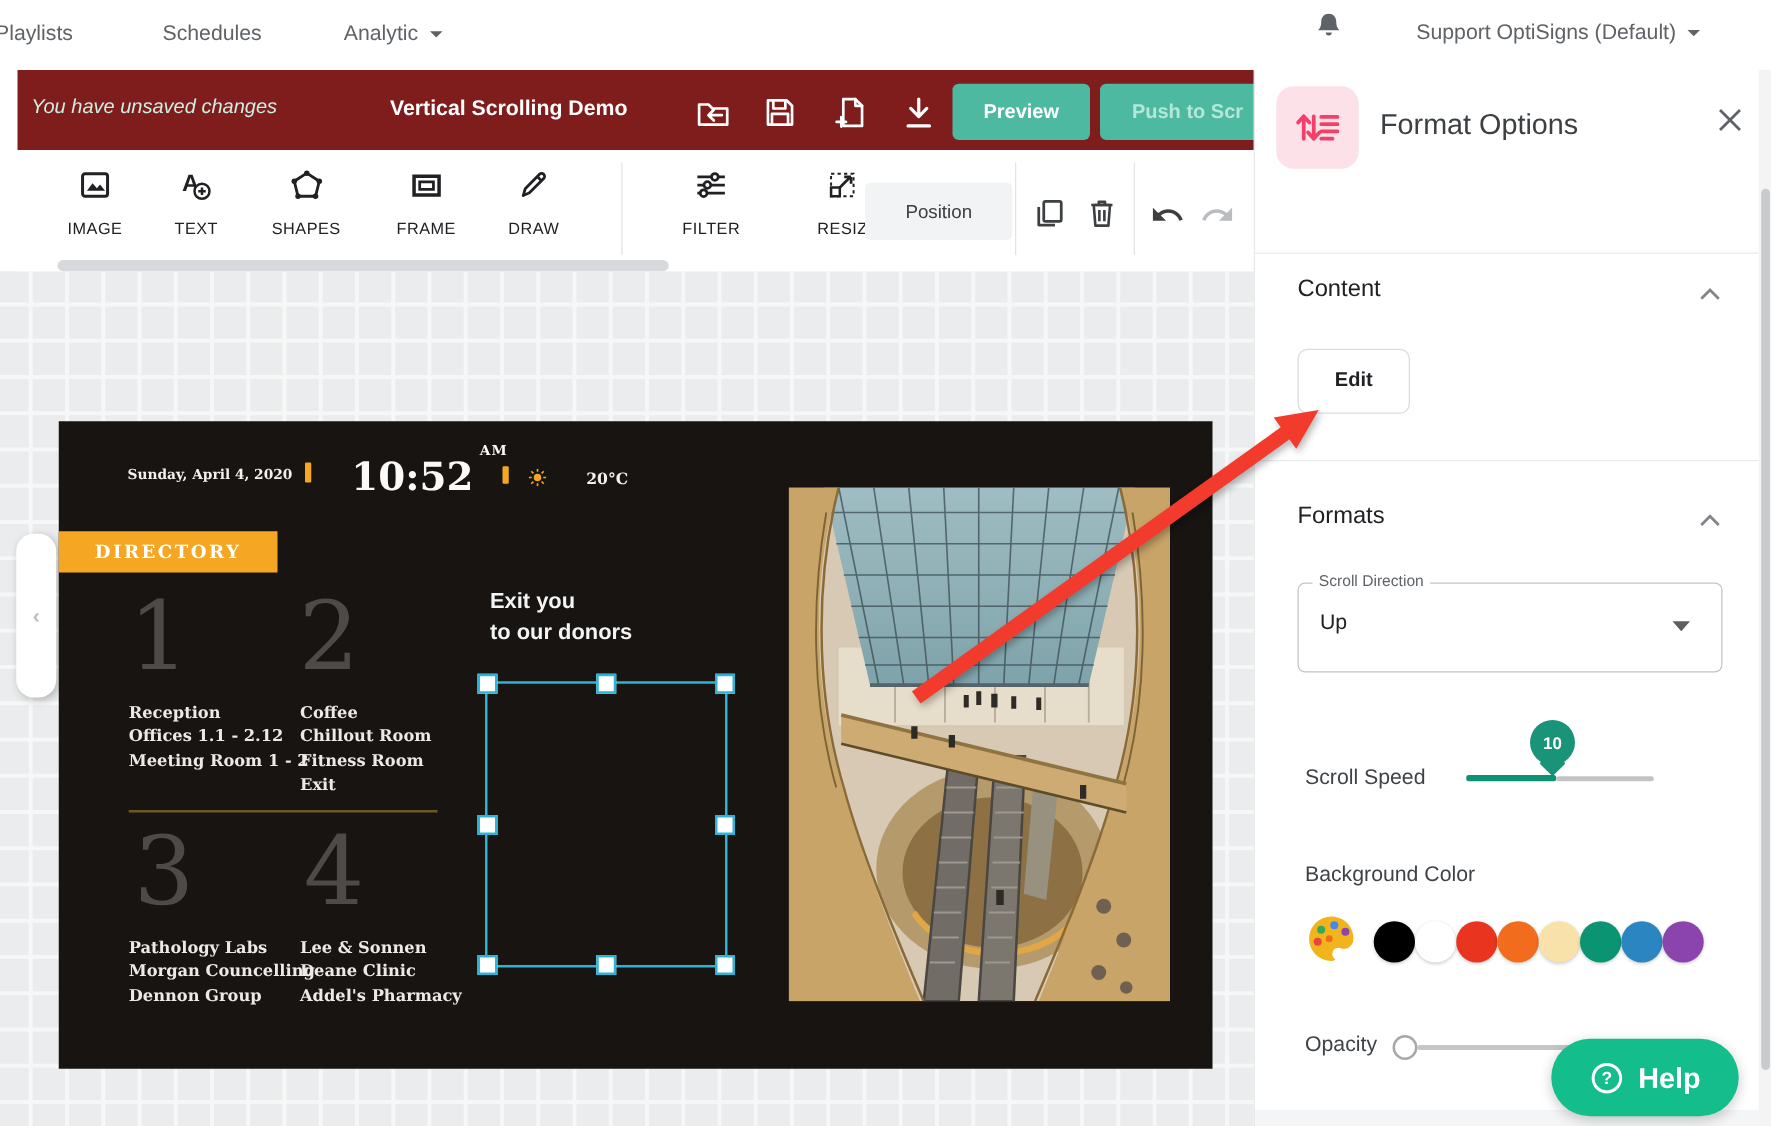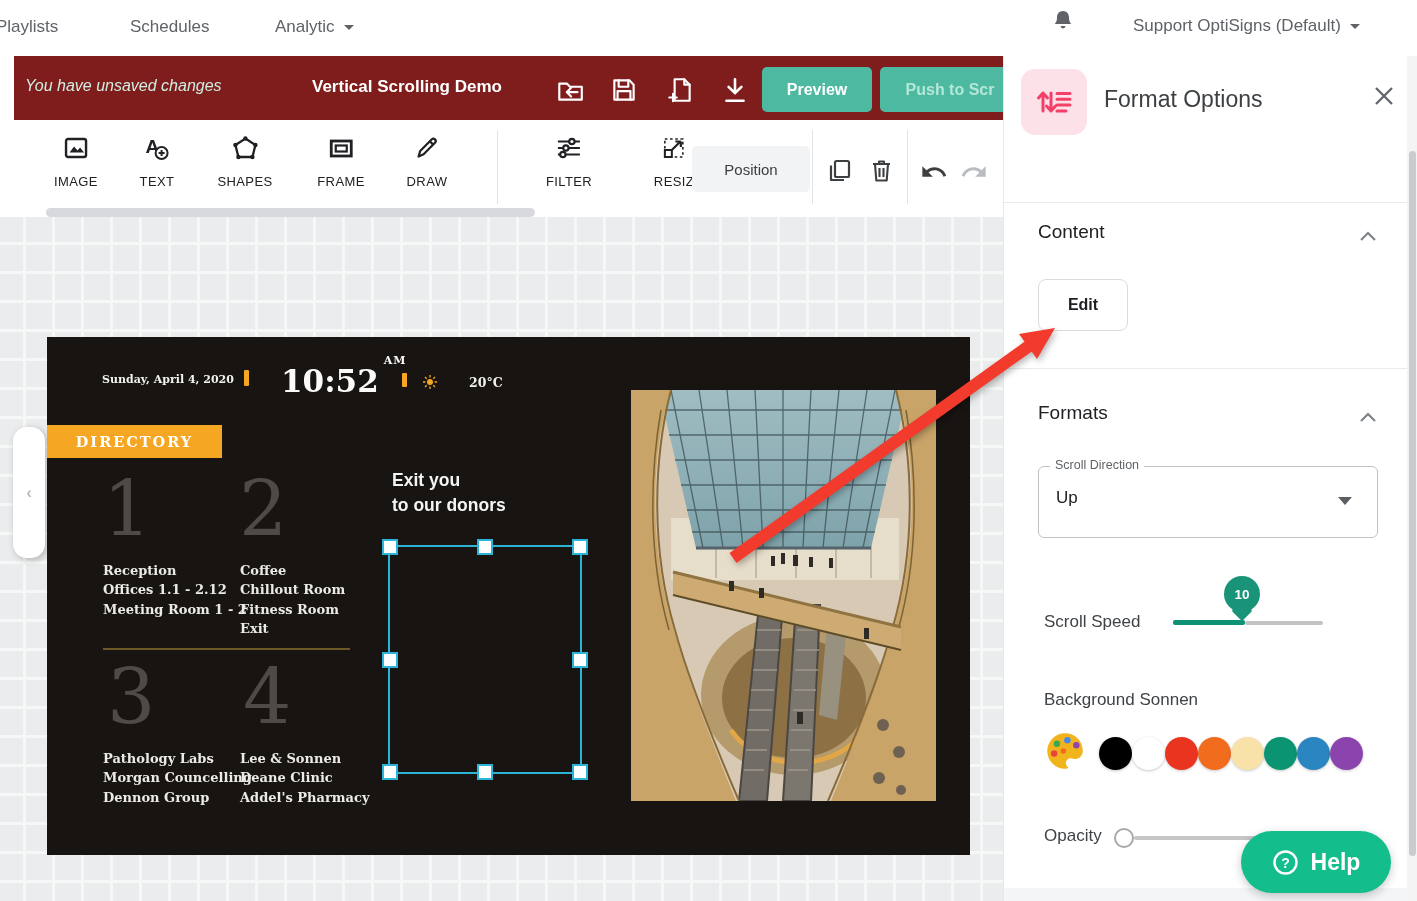--- a/index.html
+++ b/index.html
@@ -419,21 +419,21 @@
   <div class="field"></div>
   <span class="flabel">Scroll Direction</span>
   <span class="fvalue">Up</span>
   <span class="farrow"></span>
 
   <span class="plabel" style="top:556px">Scroll Speed</span>
   <div class="trk" style="left:169px;top:564px;width:72px;height:5px;background:#0f9174"></div>
   <div class="trk" style="left:241px;top:565px;width:78px;height:4px;background:#c3c3c3"></div>
   <div class="pin">10</div>
 
-  <span class="plabel" style="top:634px">Background Sonnen</span>
+  <span class="plabel" style="top:634px">Background Color</span>
   <span class="palette">
     <svg width="42" height="42" viewBox="0 0 26 26">
       <path d="M13 2a11 11 0 1 0 0 22c2 0 2.6-1.2 1.8-2.6-.9-1.6.2-3.4 2.2-3.4H20a5 5 0 0 0 4-5C24 6.5 19 2 13 2z" fill="#f2b41c"></path>
       <circle cx="16.5" cy="20.5" r="3" fill="#fff"></circle>
       <circle cx="8" cy="8.5" r="2" fill="#3aa757"></circle>
       <circle cx="14.5" cy="6.3" r="2" fill="#4688f1"></circle>
       <circle cx="20" cy="9.5" r="2" fill="#8e44ad"></circle>
       <circle cx="6.3" cy="14.5" r="2" fill="#e8453c"></circle>
       <circle cx="12" cy="13" r="1.7" fill="#f2691f"></circle>
     </svg>

